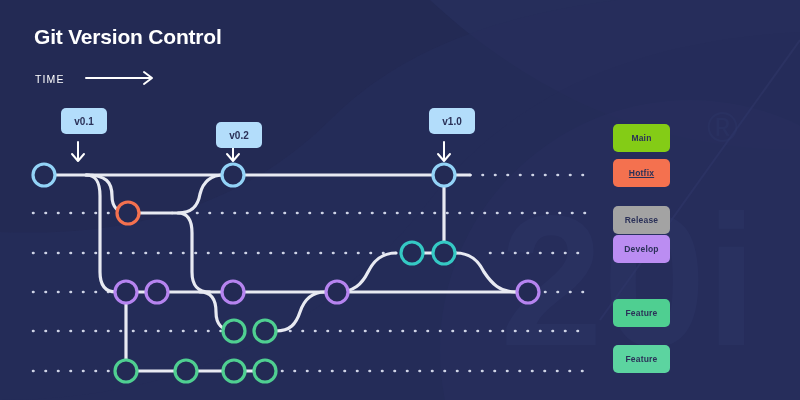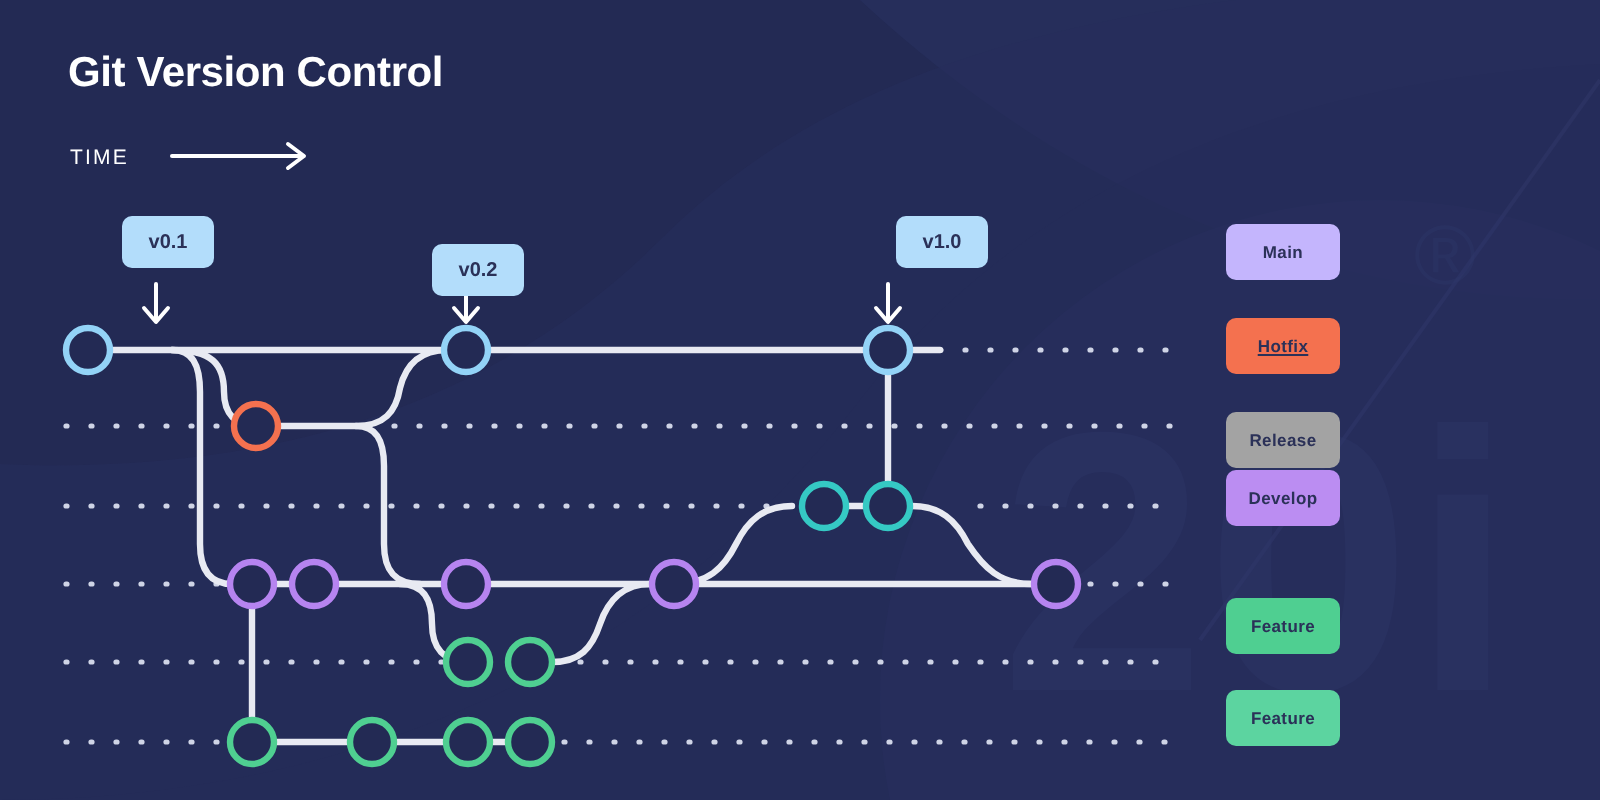--- a/index.html
+++ b/index.html
@@ -159,22 +159,22 @@
         <circle cx="126" cy="371" r="11" stroke="#4fcf91"></circle>
         <circle cx="186" cy="371" r="11" stroke="#4fcf91"></circle>
         <circle cx="234" cy="371" r="11" stroke="#4fcf91"></circle>
         <circle cx="265" cy="371" r="11" stroke="#4fcf91"></circle>
       </g>
     </g>
   </svg>
 
   <div class="tag" style="left:61px;top:108px;">v0.1</div>
   <div class="tag" style="left:216px;top:108px;margin-top:14px;">v0.2</div>
-  <div class="tag" style="left:448px;top:108px;">v1.0</div>
+  <div class="tag" style="left:429px;top:108px;">v1.0</div>
 
-  <div class="legend-item" style="top:112px;background:#c4b5fd;text-align:right;">Main</div>
+  <div class="legend-item" style="top:124px;background:#84cc16;text-align:right;">Main</div>
   <div class="legend-item" style="top:159px;background:#f4714f;text-decoration:underline;">Hotfix</div>
   <div class="legend-item" style="top:206px;background:#a3a3a3;">Release</div>
   <div class="legend-item" style="top:235px;background:#bb8df2;">Develop</div>
   <div class="legend-item" style="top:299px;background:#4fcf91;">Feature</div>
   <div class="legend-item" style="top:345px;background:#5cd4a0;">Feature</div>
 
 </div>
 
 </body></html>

